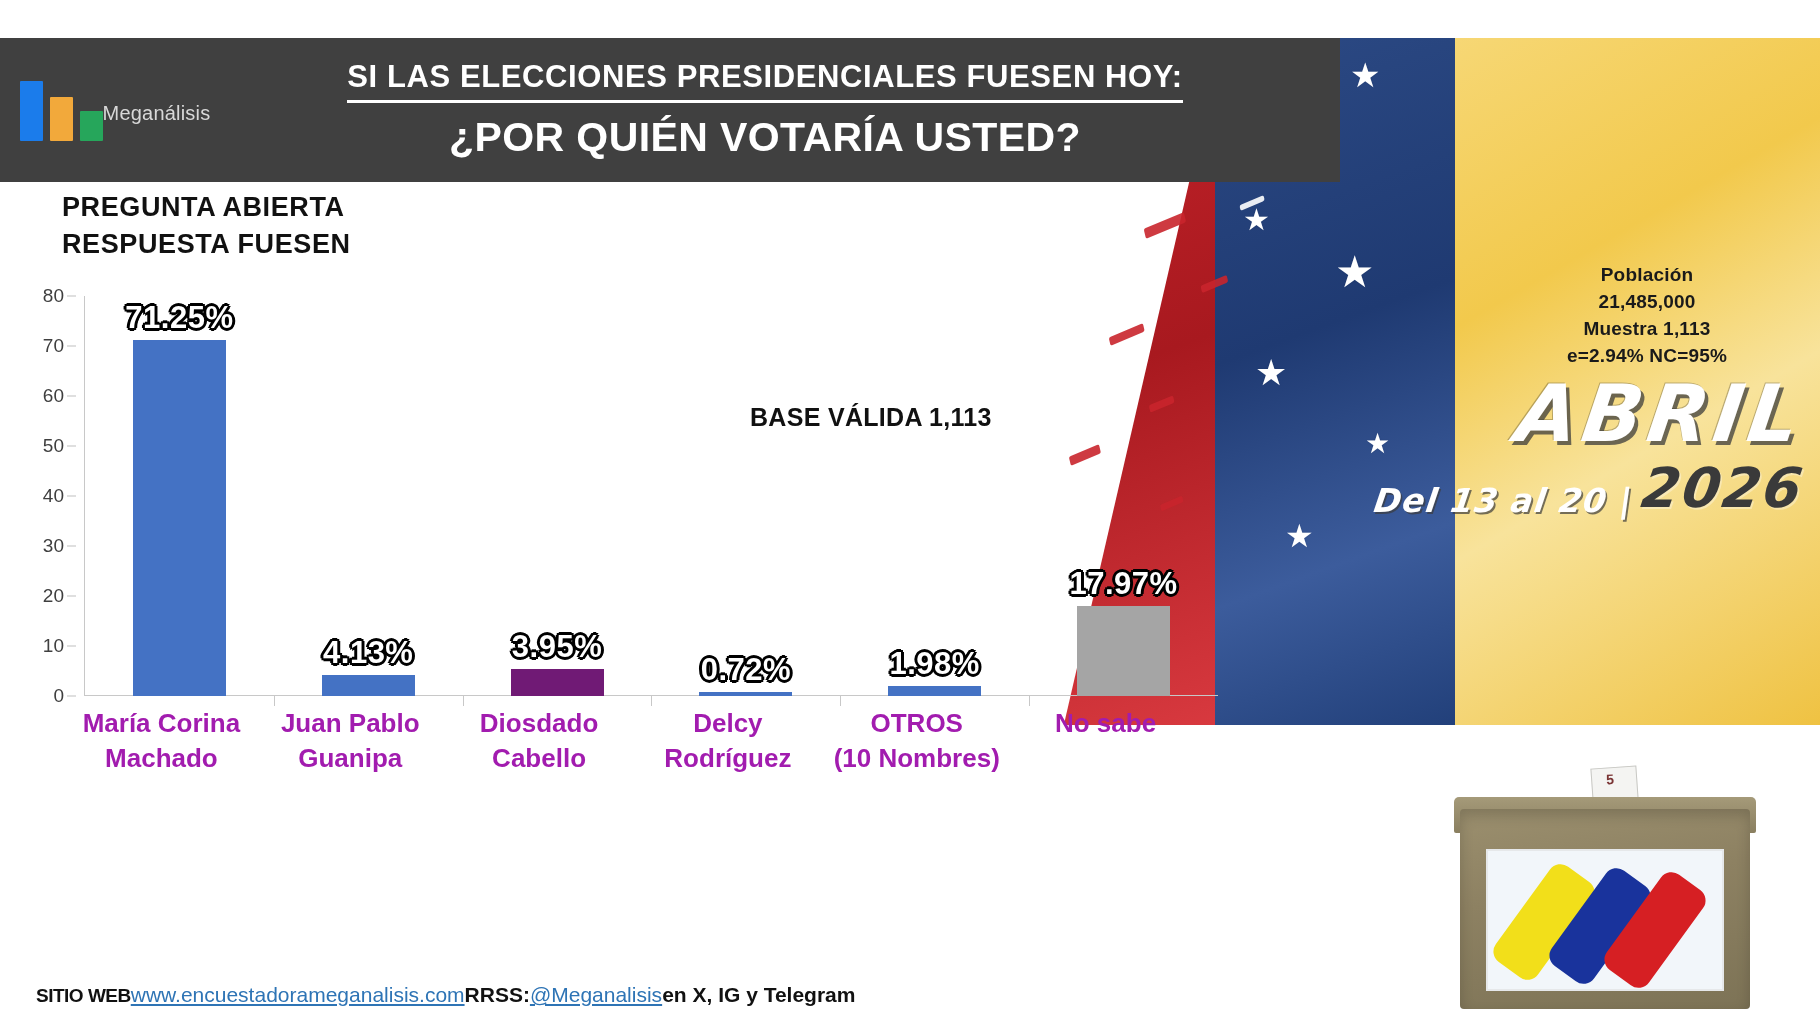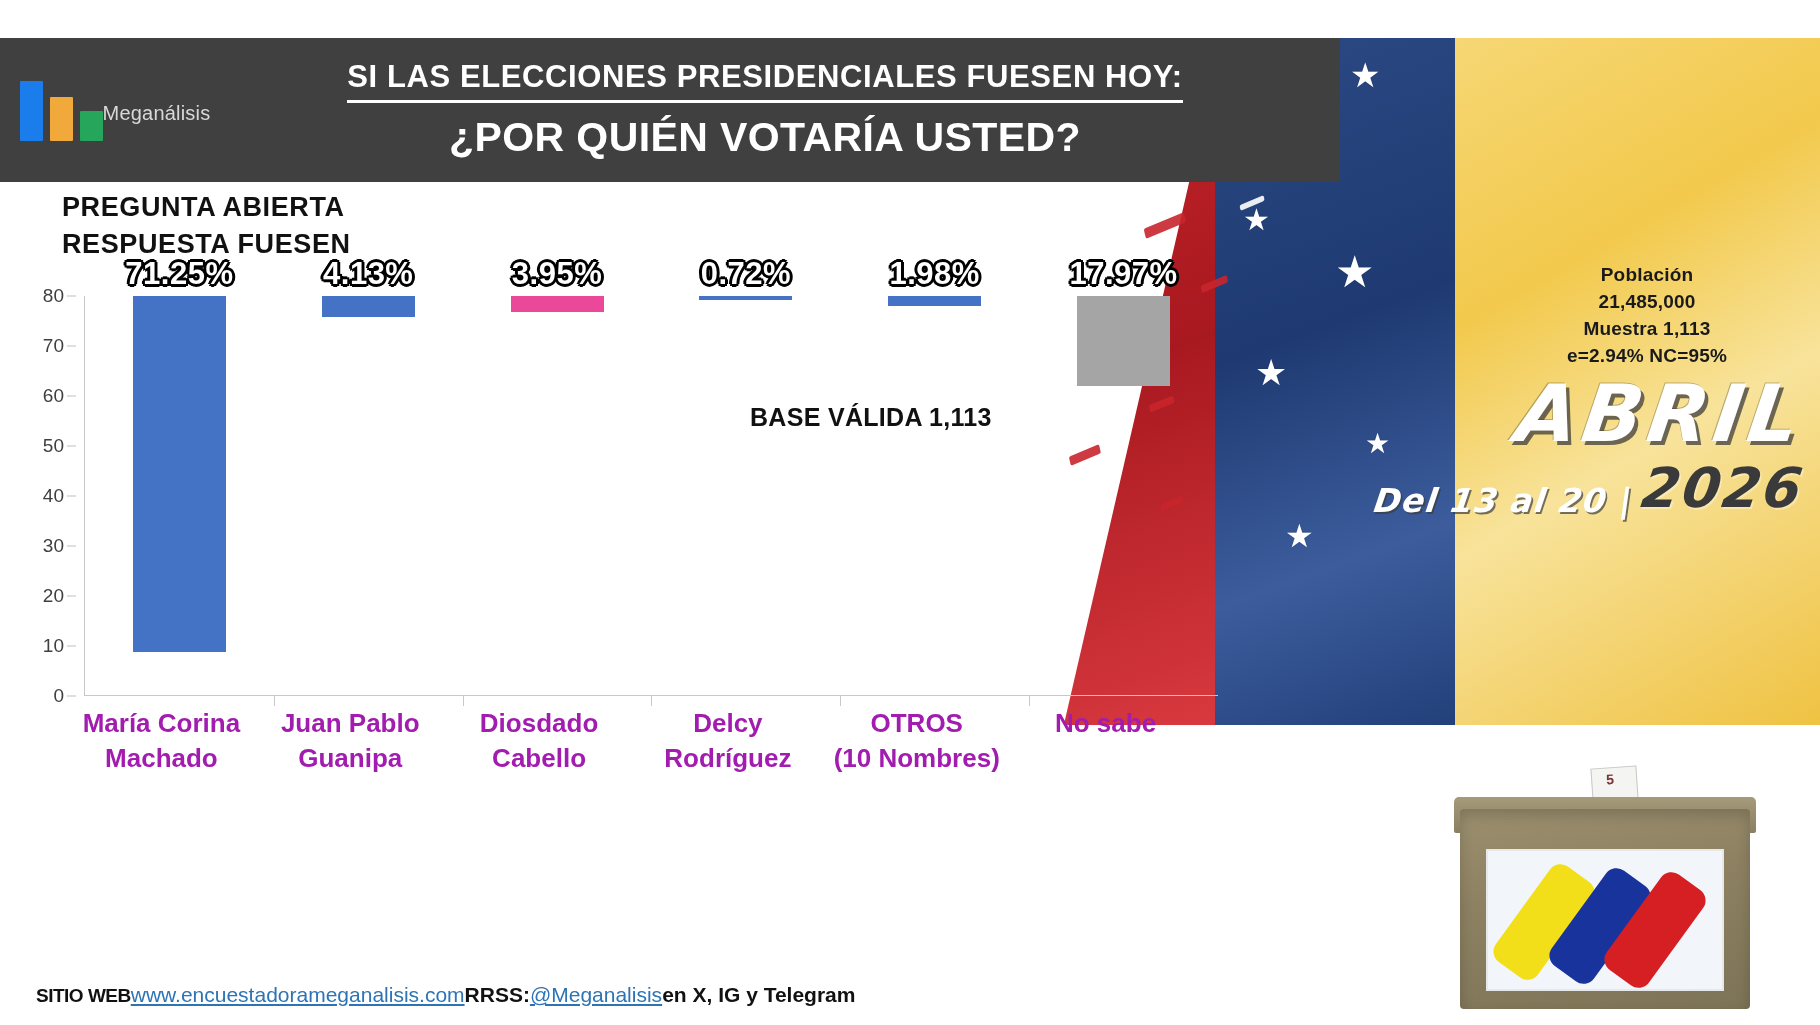--- a/index.html
+++ b/index.html
@@ -73,21 +73,21 @@
   .chart { position:absolute; left:18px; top:296px; width:1200px; height:400px; z-index:4; }
   .y-axis { position:absolute; left:0; top:0; width:66px; height:100%; }
   .ytick { position:absolute; right:20px; transform:translateY(-50%);
            font-size:19px; color:#3f3f3f; }
   .ytick-mark { position:absolute; right:8px; width:9px; height:1px; background:#bfbfbf;
                 transform:translateY(-50%); }
   .axis-line { position:absolute; left:66px; top:0; width:1px; height:100%; background:#c8c8c8; }
   .baseline { position:absolute; left:66px; bottom:0; width:1134px; height:1.5px; background:#c8c8c8; }
   .plot { position:absolute; left:67px; top:0; right:0; bottom:0; display:flex; }
   .col { flex:1; position:relative; display:flex; flex-direction:column;
-         align-items:center; }
+         justify-content:flex-end; align-items:center; }
   .col + .col::before { content:""; position:absolute; left:0; bottom:-10px; width:1px; height:10px; background:#c8c8c8; }
   .bar { width:93px; background:#4472c4; position:relative; }
   .bar.grey { background:#a5a5a5; }
   .bar-label {
     position:absolute; bottom:100%; left:50%; transform:translateX(-50%);
     margin-bottom:4px; white-space:nowrap;
     font-size:31px; font-weight:700; color:#ffffff;
     text-shadow:
       -2px -2px 0 #000, 2px -2px 0 #000, -2px 2px 0 #000, 2px 2px 0 #000,
       -3px 0 0 #000, 3px 0 0 #000, 0 -3px 0 #000, 0 3px 0 #000;
@@ -237,21 +237,21 @@
           <div class="bar" style="height: 356.25px; background: rgb(68, 114, 196);">
             <span class="bar-label">71.25%</span>
           </div>
         </div>
         <div class="col">
           <div class="bar" style="height: 20.65px; background: rgb(68, 114, 196);">
             <span class="bar-label">4.13%</span>
           </div>
         </div>
         <div class="col">
-          <div class="bar" style="height: 16px; background: #ec4899;">
+          <div class="bar" style="height: 27px; background: #701a75;">
             <span class="bar-label">3.95%</span>
           </div>
         </div>
         <div class="col">
           <div class="bar" style="height: 3.6px; background: rgb(68, 114, 196);">
             <span class="bar-label">0.72%</span>
           </div>
         </div>
         <div class="col">
           <div class="bar" style="height: 9.9px; background: rgb(68, 114, 196);">

